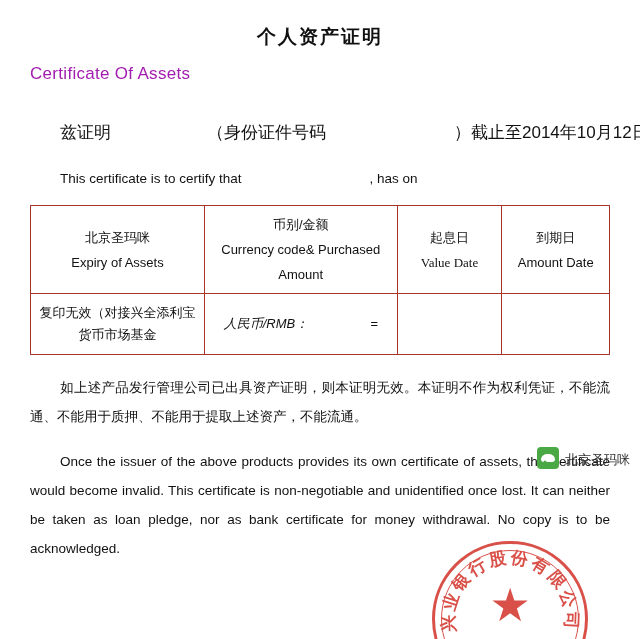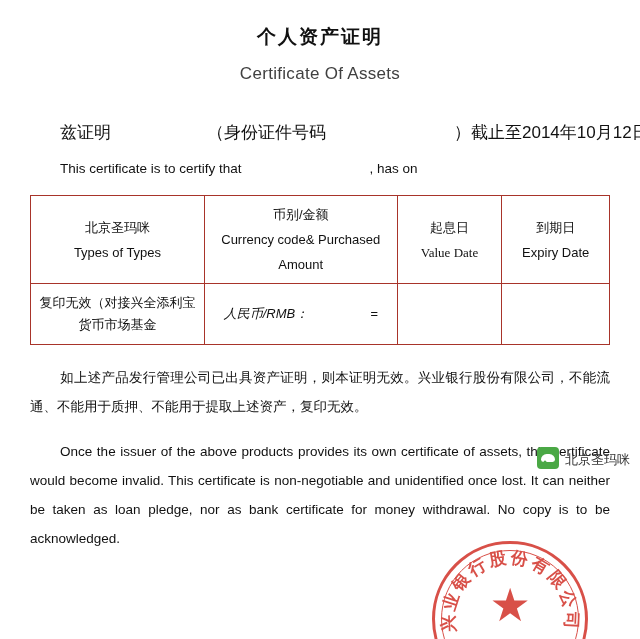--- a/index.html
+++ b/index.html
@@ -24,26 +24,26 @@
   }
   .title-cn {
     text-align: center;
     font-size: 19px;
     font-weight: bold;
     letter-spacing: 2px;
     margin-top: 10px;
     color: #111;
   }
   .title-en {
-    text-align: center;
+    text-align: left;
     font-size: 17px;
     font-weight: normal;
     margin-top: 14px;
     letter-spacing: 0.3px;
-    color: #404040;
+    color: #a21caf;
   }
   .body-block {
     margin-top: 34px;
     font-size: 13.5px;
     line-height: 30px;
     color: #111;
   }
   .line-cn {
     font-size: 17px;
     line-height: 30px;
@@ -58,21 +58,21 @@
     width: 96px;
   }
   .blank-lg {
     display: inline-block;
     width: 128px;
   }
   .para-en {
     font-size: 13.5px;
     line-height: 29px;
     color: #111;
-    margin-top: 6px;
+    margin-top: 16px;
   }
   table.assets {
     width: 100%;
     border-collapse: collapse;
     margin-top: 12px;
     table-layout: fixed;
   }
   table.assets th,
   table.assets td {
     border: 1px solid #a8342a;
@@ -233,50 +233,50 @@
     <div>
       <span class="indent"></span><span>This certificate is to certify that</span><span class="blank-lg"></span><span>, has on</span>
     </div>
   </div>
 
   <table class="assets">
     <thead>
       <tr>
         <th class="col1">
           <span class="th-cn">北京圣玛咪</span>
-          <span class="th-en">Types of Types</span>
+          <span class="th-en">Expiry of Assets</span>
         </th>
         <th class="col2">
           <span class="th-cn">币别/金额</span>
           <span class="th-en">Currency code&amp; Purchased Amount</span>
         </th>
         <th class="col3">
           <span class="th-cn">起息日</span>
           <span class="th-en">Value Date</span>
         </th>
         <th class="col4">
           <span class="th-cn">到期日</span>
-          <span class="th-en">Expiry Date</span>
+          <span class="th-en">Amount Date</span>
         </th>
       </tr>
     </thead>
     <tbody>
       <tr>
         <td class="cell-cn">复印无效（对接兴全添利宝货币市场基金</td>
         <td class="cell-amount">
           <span>人民币/RMB：</span><span class="amount-eq">=</span>
         </td>
         <td></td>
         <td></td>
       </tr>
     </tbody>
   </table>
 
   <div class="notes-cn">
-    <span class="indent"></span><span>如上述产品发行管理公司已出具资产证明，则本证明无效。兴业银行股份有限公司，不能流通、不能用于质押、不能用于提取上述资产，复印无效。</span>
+    <span class="indent"></span><span>如上述产品发行管理公司已出具资产证明，则本证明无效。本证明不作为权利凭证，不能流通、不能用于质押、不能用于提取上述资产，不能流通。</span>
   </div>
 
   <div class="notes-en">
     <span class="indent"></span><span>Once the issuer of the above products provides its own certificate of assets, this certificate would become invalid. This certificate is non-negotiable and unidentified once lost. It can neither be taken as loan pledge, nor as bank certificate for money withdrawal. No copy is to be acknowledged.</span>
   </div>
 
   <div class="seal">
     <div class="seal-inner"></div>
     <svg class="seal-arc" viewBox="0 0 150 150">
       <defs>

